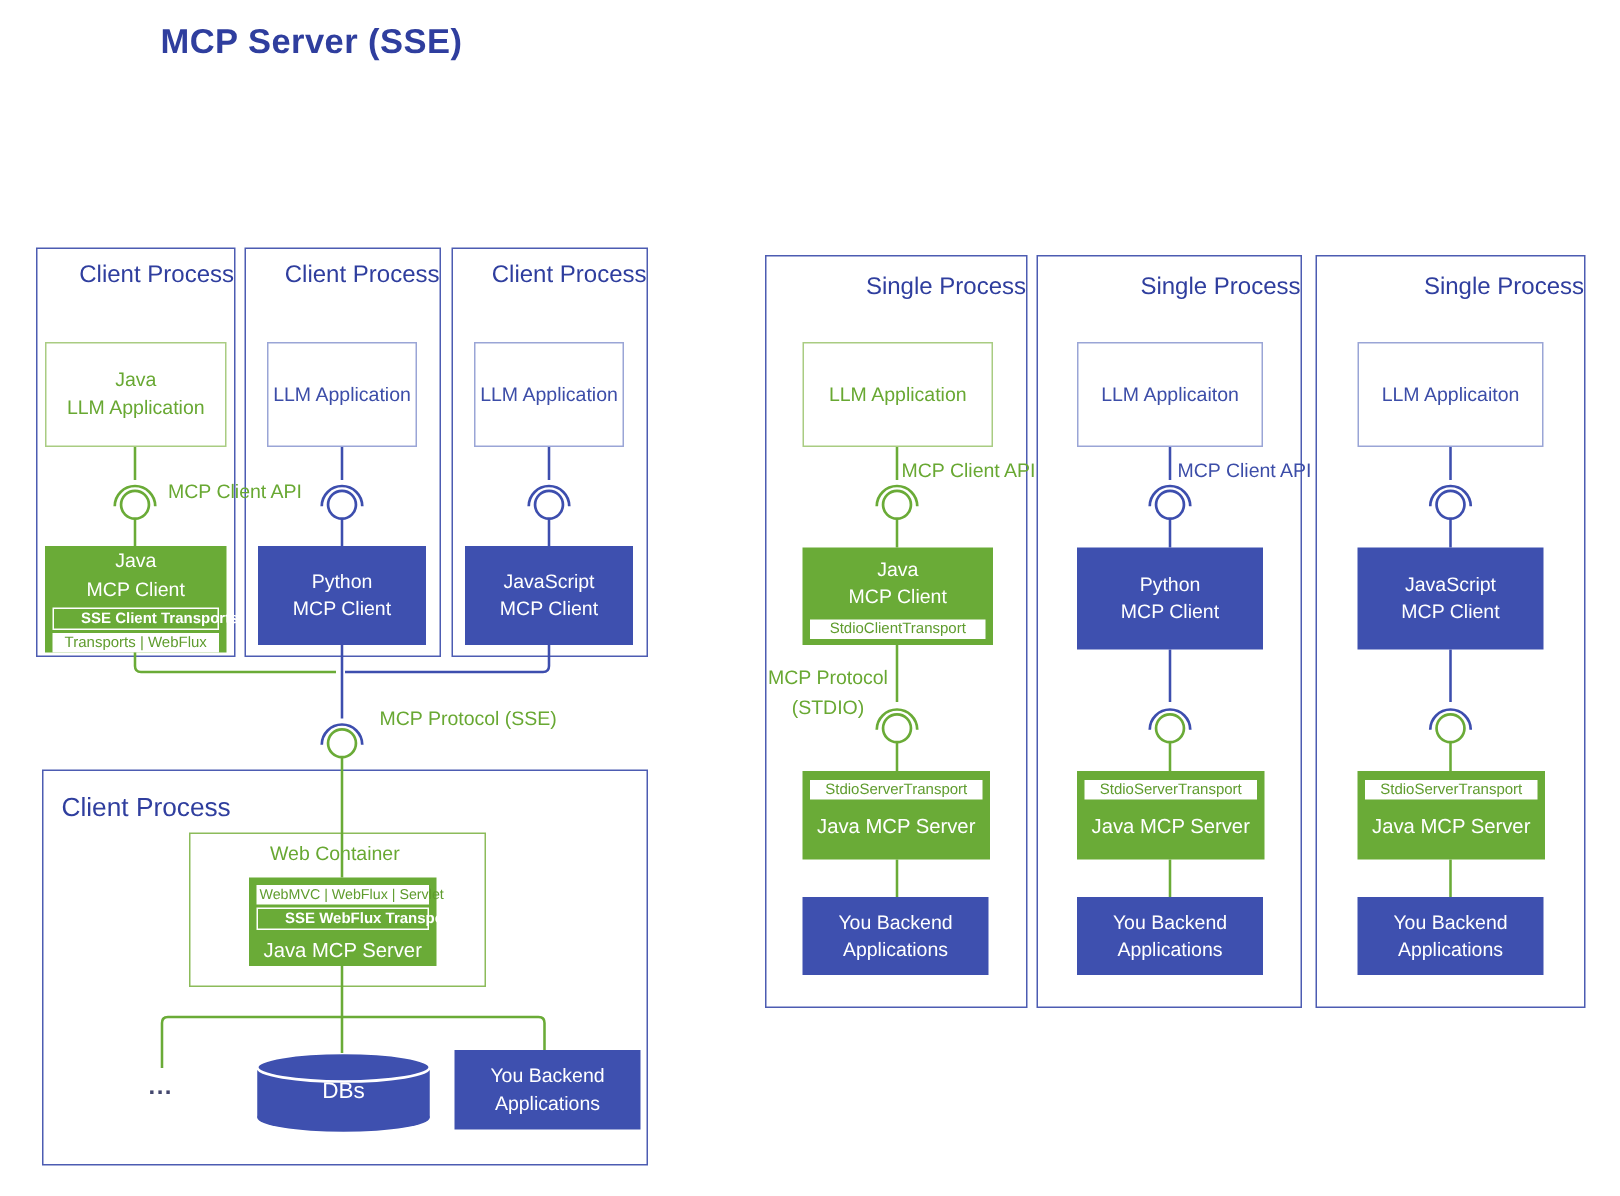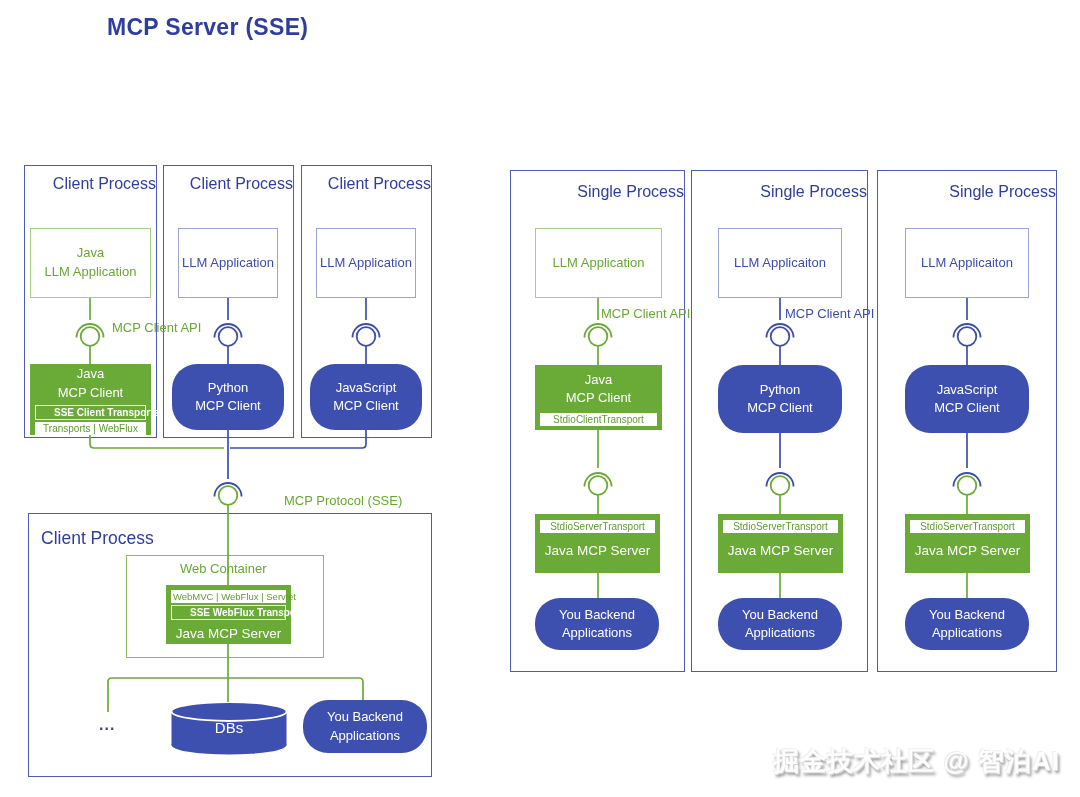--- a/index.html
+++ b/index.html
@@ -20,21 +20,21 @@
   .abs{position:absolute;box-sizing:border-box;}
   .section-title{font-size:23px;font-weight:600;color:var(--blue-text);letter-spacing:.3px;white-space:nowrap;}
   .procbox{border:1.6px solid var(--blue-border);background:#fff;}
   .proc-title{position:absolute;left:0;right:0;top:9px;text-align:right;font-size:16px;color:var(--blue-text);}
   .appbox{background:#fff;display:flex;flex-direction:column;align-items:center;justify-content:center;
           font-size:13px;line-height:1.45;text-align:center;}
   .appbox.blue{border:1px solid var(--blue-border-light);color:#3c4da8;}
   .appbox.green{border:1px solid var(--green-border-light);color:var(--green-text);}
   .fillbox{display:flex;flex-direction:column;align-items:center;justify-content:center;
            color:#fff;font-size:13px;line-height:1.42;text-align:center;}
-  .fillbox.blue{background:var(--blue);border-radius:25px;}
+  .fillbox.blue{background:var(--blue);}
   .fillbox.green{background:var(--green);}
   .strip{align-self:stretch;margin:1px 5px;padding:0 2px;font-size:10px;line-height:13px;text-align:center;white-space:nowrap;}
   .strip.white{background:#fff;color:#5f9c2e;}
   .strip.outlined{border:1.5px solid #fff;color:#fff;font-weight:bold;padding-left:18px;}
   .lbl-green{color:var(--green-text);font-size:13px;white-space:nowrap;}
   .lbl-blue{color:#3c4da8;font-size:13px;white-space:nowrap;}
   .server-title{font-size:17.5px;color:var(--blue-text);}
   .container-box{border:1px solid #8cbb5a;background:transparent;}
   .ellipsis{font-size:16px;font-weight:bold;color:#44486e;letter-spacing:1px;}
   .db-label{color:#fff;font-size:15px;text-align:center;}
@@ -87,21 +87,21 @@
   </div>
   <div class="abs fillbox blue" style="left:172px;top:364px;width:112px;height:66px;">
     <span>Python</span>
     <span>MCP Client</span>
   </div>
   <div class="abs fillbox blue" style="left:310px;top:364px;width:112px;height:66px;">
     <span>JavaScript</span>
     <span>MCP Client</span>
   </div>
 
-  <div class="abs lbl-green" style="left:253px;top:493px;margin-left:31px;">MCP Protocol (SSE)</div>
+  <div class="abs lbl-green" style="left:253px;top:471px;">MCP Protocol (SSE)</div>
 
   <div class="abs procbox" style="left:28px;top:513px;width:404px;height:264px;"></div>
   <div class="abs server-title" style="left:41px;top:528px;">Client Process</div>
 
   <div class="abs container-box" style="left:126px;top:555px;width:198px;height:103px;"></div>
   <div class="abs lbl-green" style="left:134px;top:561px;margin-left:46px;">Web Container</div>
 
   <div class="abs fillbox green" style="left:166px;top:585px;width:125px;height:59px;justify-content:flex-start;padding-top:4px;">
     <span class="strip white" style="font-size:9.5px;">WebMVC | WebFlux | Servlet</span>
     <span class="strip outlined">SSE WebFlux Transports</span>
@@ -153,20 +153,24 @@
   </div>
   <div class="abs fillbox blue" style="left:718px;top:365px;width:124px;height:68px;">
     <span>Python</span>
     <span>MCP Client</span>
   </div>
   <div class="abs fillbox blue" style="left:905px;top:365px;width:124px;height:68px;">
     <span>JavaScript</span>
     <span>MCP Client</span>
   </div>
 
+  <div class="abs lbl-green" style="left:506px;top:442px;width:92px;text-align:center;line-height:1.55;">
+    <div>MCP Protocol</div>
+    <div>(STDIO)</div>
+  </div>
 
   <div class="abs fillbox green" style="left:535px;top:514px;width:125px;height:59px;justify-content:flex-start;padding-top:5px;">
     <span class="strip white">StdioServerTransport</span>
     <span style="margin-top:7px;font-size:13.5px;">Java MCP Server</span>
   </div>
   <div class="abs fillbox green" style="left:718px;top:514px;width:125px;height:59px;justify-content:flex-start;padding-top:5px;">
     <span class="strip white">StdioServerTransport</span>
     <span style="margin-top:7px;font-size:13.5px;">Java MCP Server</span>
   </div>
   <div class="abs fillbox green" style="left:905px;top:514px;width:125px;height:59px;justify-content:flex-start;padding-top:5px;">
@@ -258,15 +262,14 @@
     <g transform="translate(780,482)">
       <path class="sock st-blue" d="M-13.5,4.5 A13.5,13.5 0 1 1 13.5,4.5"></path>
         <circle class="ball st-green" cx="0" cy="3.5" r="9.3"></circle>
     </g>
     <g transform="translate(967,482)">
       <path class="sock st-blue" d="M-13.5,4.5 A13.5,13.5 0 1 1 13.5,4.5"></path>
         <circle class="ball st-green" cx="0" cy="3.5" r="9.3"></circle>
     </g>
   </svg>
 
-  <div class="abs watermark" style="right:20px;top:744px;">掘金技术社区 @ 智泊AI</div>
 
 </div>
 
 </body></html>

